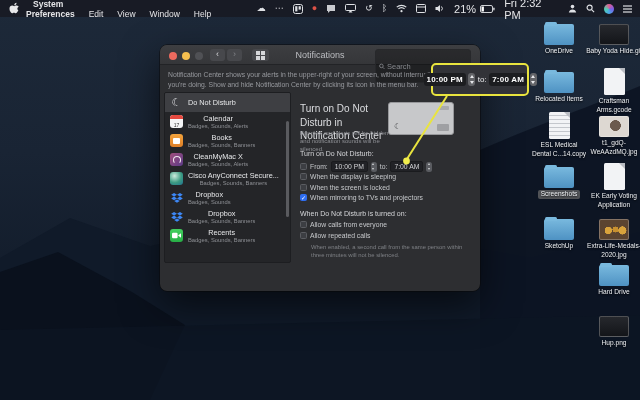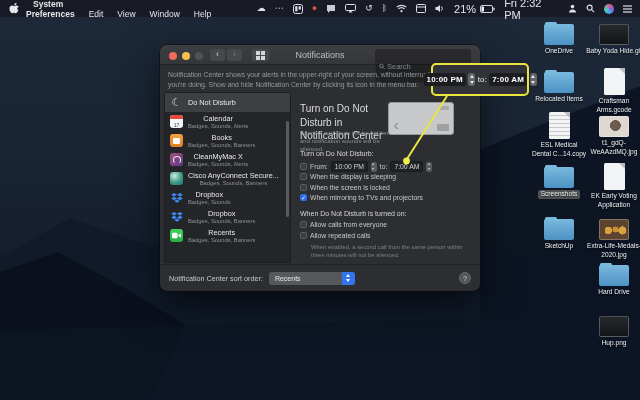--- a/index.html
+++ b/index.html
@@ -464,28 +464,20 @@
             <span class="cb-lab">Allow calls from everyone</span>
           </div>
           <div class="cb-row">
             <span class="cb"></span>
             <span class="cb-lab">Allow repeated calls</span>
           </div>
         </div>
       <div class="footnote">When enabled, a second call from the same person within three minutes will not be silenced.</div>
     </div>
 
-    <div id="win-footer">
-      <span id="sort-label">Notification Center sort order:</span>
-      <span id="sort-dd">
-        <span class="dd-val">Recents</span>
-        <span class="dd-cap"></span>
-      </span>
-      <span id="help-btn">?</span>
-    </div>
   </div>
 
   <svg id="callout-line-svg" width="640" height="400">
     <line x1="447" y1="96" x2="407" y2="159" stroke="#e9e43e" stroke-width="2"></line>
     <circle cx="406.5" cy="161" r="3.4" fill="#f2ee4d"></circle>
   </svg>
   <div id="callout">
     <span class="co-field">10:00 PM</span>
     <span class="co-stepper"></span>
     <span class="co-to">to:</span>

